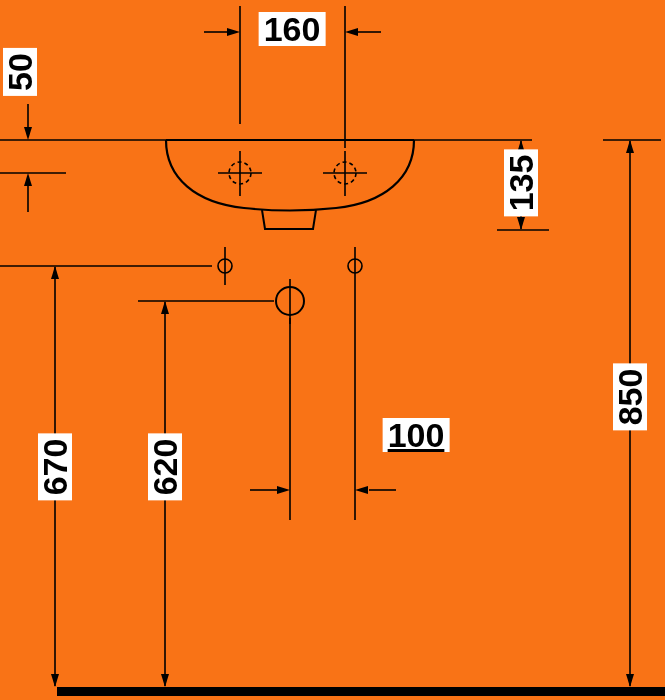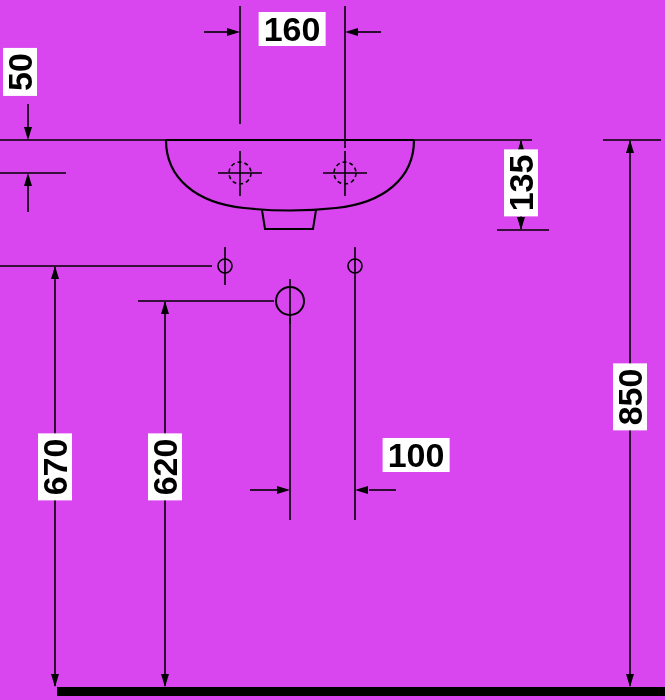--- a/index.html
+++ b/index.html
@@ -1,20 +1,20 @@
 <!DOCTYPE html>
 <html><head>
 <meta charset="utf-8">
 <style>
   html, body { margin: 0; padding: 0; background: #ffffff; }
   #stage {
     position: relative;
     width: 665px;
     height: 700px;
-    background: #d946ef;
+    background: #f97316;
     overflow: hidden;
     font-family: "Liberation Sans", sans-serif;
   }
   #stage svg { position: absolute; left: 0; top: 0; }
   .dim-label {
     position: absolute;
     background: #ffffff;
     color: #000000;
     font-weight: 700;
     font-size: 34px;
@@ -133,17 +133,17 @@
   <div class="dim-label" style="left:292px; top:29px;">160</div>
 
   <div class="dim-label vertical" style="left:20px; top:72px;">50</div>
 
   <div class="dim-label vertical" style="left:521px; top:183px;">135</div>
 
   <div class="dim-label vertical" style="left:55px; top:467px;">670</div>
 
   <div class="dim-label vertical" style="left:165px; top:467px;">620</div>
 
-  <div class="dim-label" style="left:416px; top:455px;">100</div>
+  <div class="dim-label" style="left:416px; top:435px;text-decoration:underline;">100</div>
 
   <div class="dim-label vertical" style="left:630px; top:397px;">850</div>
 
 </div>
 
 </body></html>

